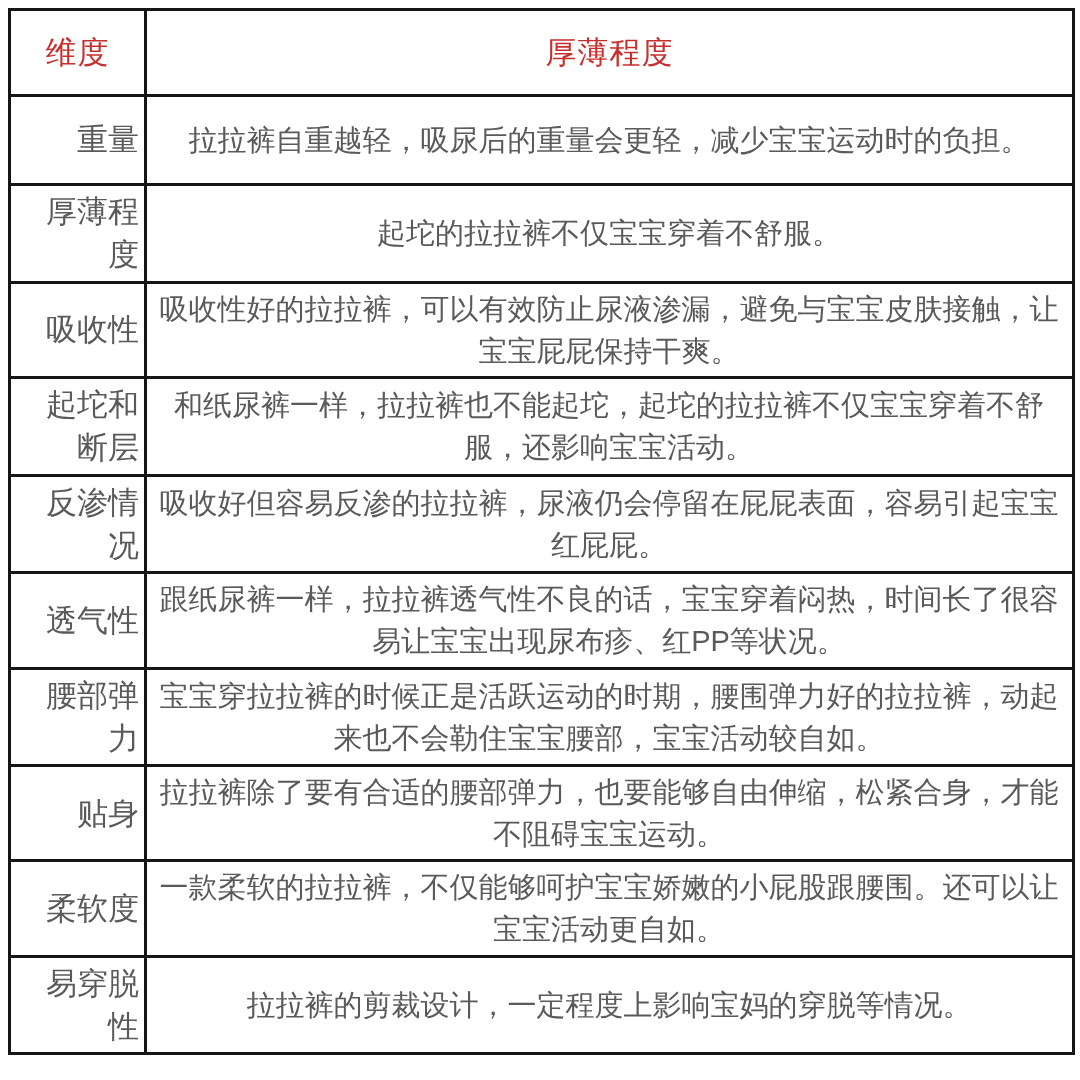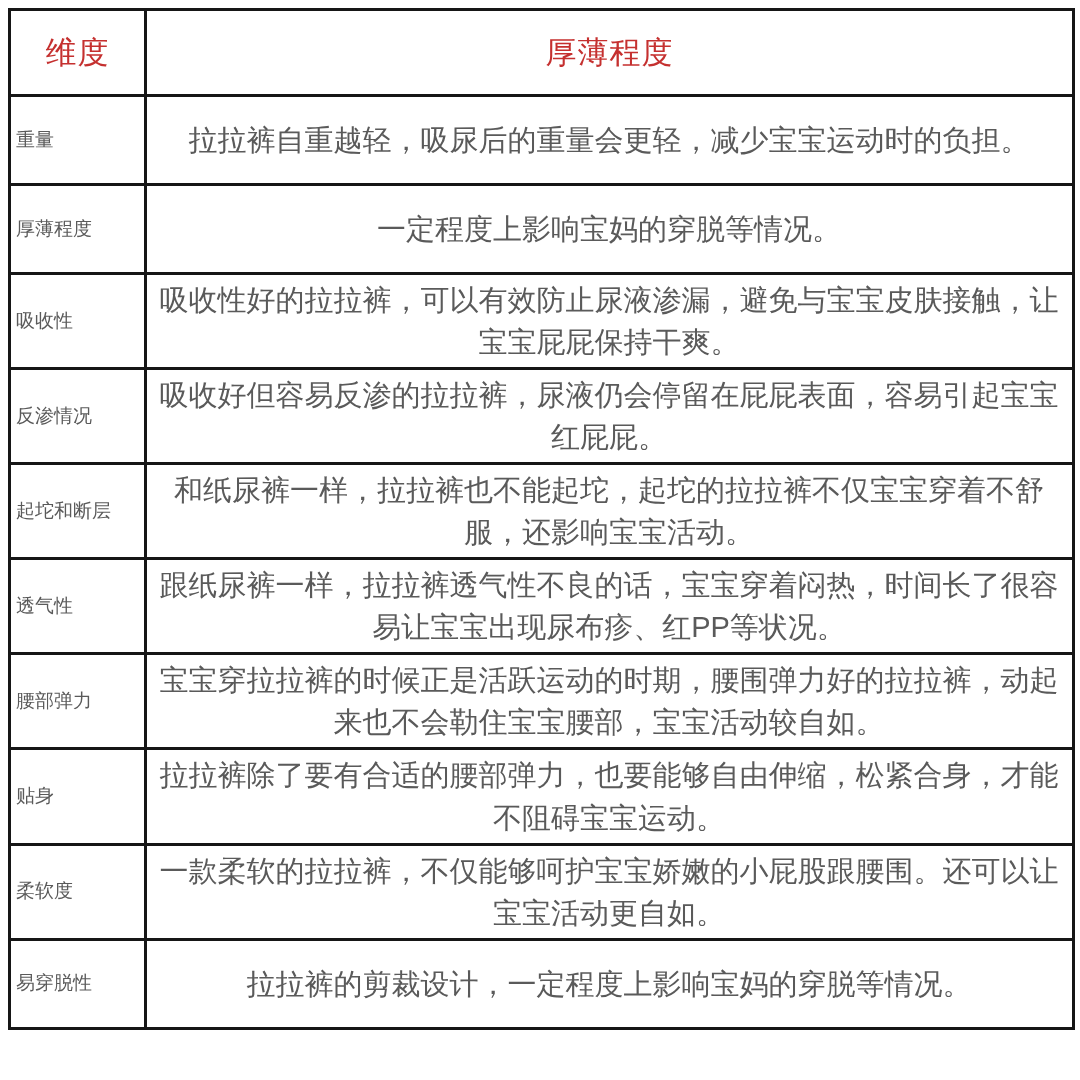--- a/index.html
+++ b/index.html
@@ -40,22 +40,22 @@
   thead tr { height: 86px; }
   tbody tr { height: 89px; }
   th.dim-head, th.reason-head {
     color: var(--header-red);
     font-size: 31px;
     font-weight: 400;
     text-align: center;
     letter-spacing: 1px;
   }
   td.dim-cell {
-    text-align: left;
-    font-size: 19px;
+    text-align: right;
+    font-size: 31px;
     color: var(--body-text);
     padding: 4px 5px;
     line-height: 1.4;
   }
   td.reason-cell {
     font-size: 29px;
     color: var(--body-text);
     padding: 4px 10px 4px 9px;
     line-height: 1.45;
     text-align: center;
@@ -76,33 +76,33 @@
         <th class="reason-head">厚薄程度</th>
       </tr>
     </thead>
     <tbody id="table-body">
         <tr>
           <td class="dim-cell">重量</td>
           <td class="reason-cell">拉拉裤自重越轻，吸尿后的重量会更轻，减少宝宝运动时的负担。</td>
         </tr>
         <tr>
           <td class="dim-cell">厚薄程度</td>
-          <td class="reason-cell">一定程度上影响宝妈的穿脱等情况。</td>
+          <td class="reason-cell">起坨的拉拉裤不仅宝宝穿着不舒服。</td>
         </tr>
         <tr>
           <td class="dim-cell">吸收性</td>
           <td class="reason-cell">吸收性好的拉拉裤，可以有效防止尿液渗漏，避免与宝宝皮肤接触，让宝宝屁屁保持干爽。</td>
         </tr>
         <tr>
+          <td class="dim-cell">起坨和断层</td>
+          <td class="reason-cell">和纸尿裤一样，拉拉裤也不能起坨，起坨的拉拉裤不仅宝宝穿着不舒服，还影响宝宝活动。</td>
+        </tr>
+        <tr>
           <td class="dim-cell">反渗情况</td>
           <td class="reason-cell">吸收好但容易反渗的拉拉裤，尿液仍会停留在屁屁表面，容易引起宝宝红屁屁。</td>
-        </tr>
-        <tr>
-          <td class="dim-cell">起坨和断层</td>
-          <td class="reason-cell">和纸尿裤一样，拉拉裤也不能起坨，起坨的拉拉裤不仅宝宝穿着不舒服，还影响宝宝活动。</td>
         </tr>
         <tr>
           <td class="dim-cell">透气性</td>
           <td class="reason-cell">跟纸尿裤一样，拉拉裤透气性不良的话，宝宝穿着闷热，时间长了很容易让宝宝出现尿布疹、红PP等状况。</td>
         </tr>
         <tr>
           <td class="dim-cell">腰部弹力</td>
           <td class="reason-cell">宝宝穿拉拉裤的时候正是活跃运动的时期，腰围弹力好的拉拉裤，动起来也不会勒住宝宝腰部，宝宝活动较自如。</td>
         </tr>
         <tr>

